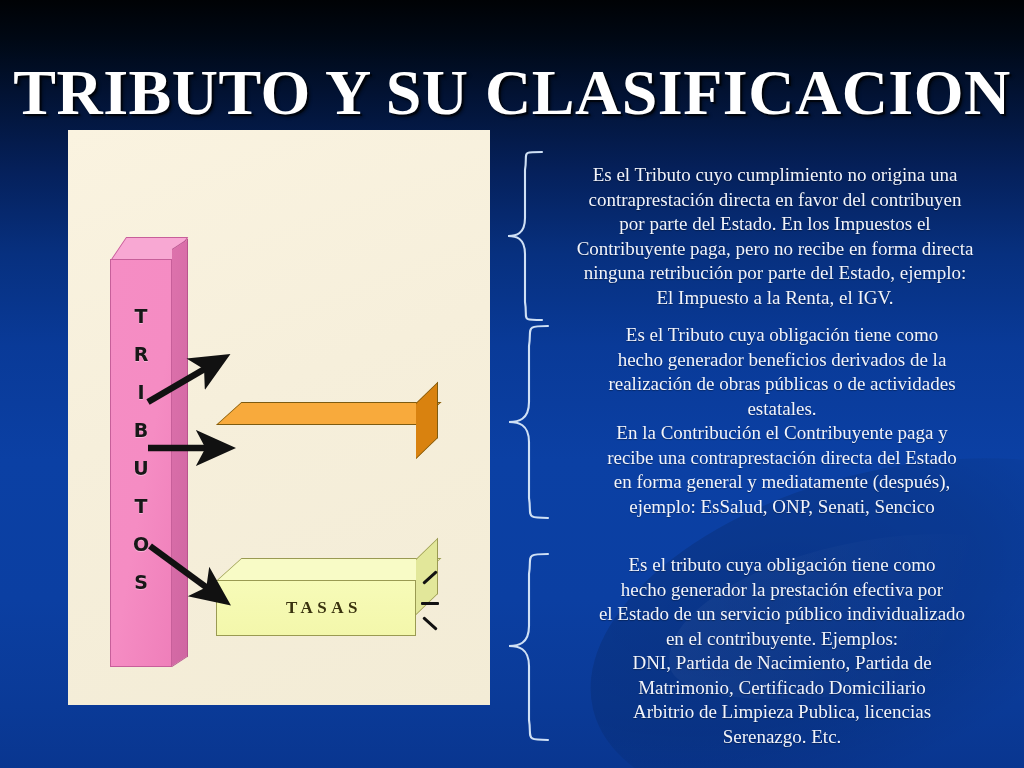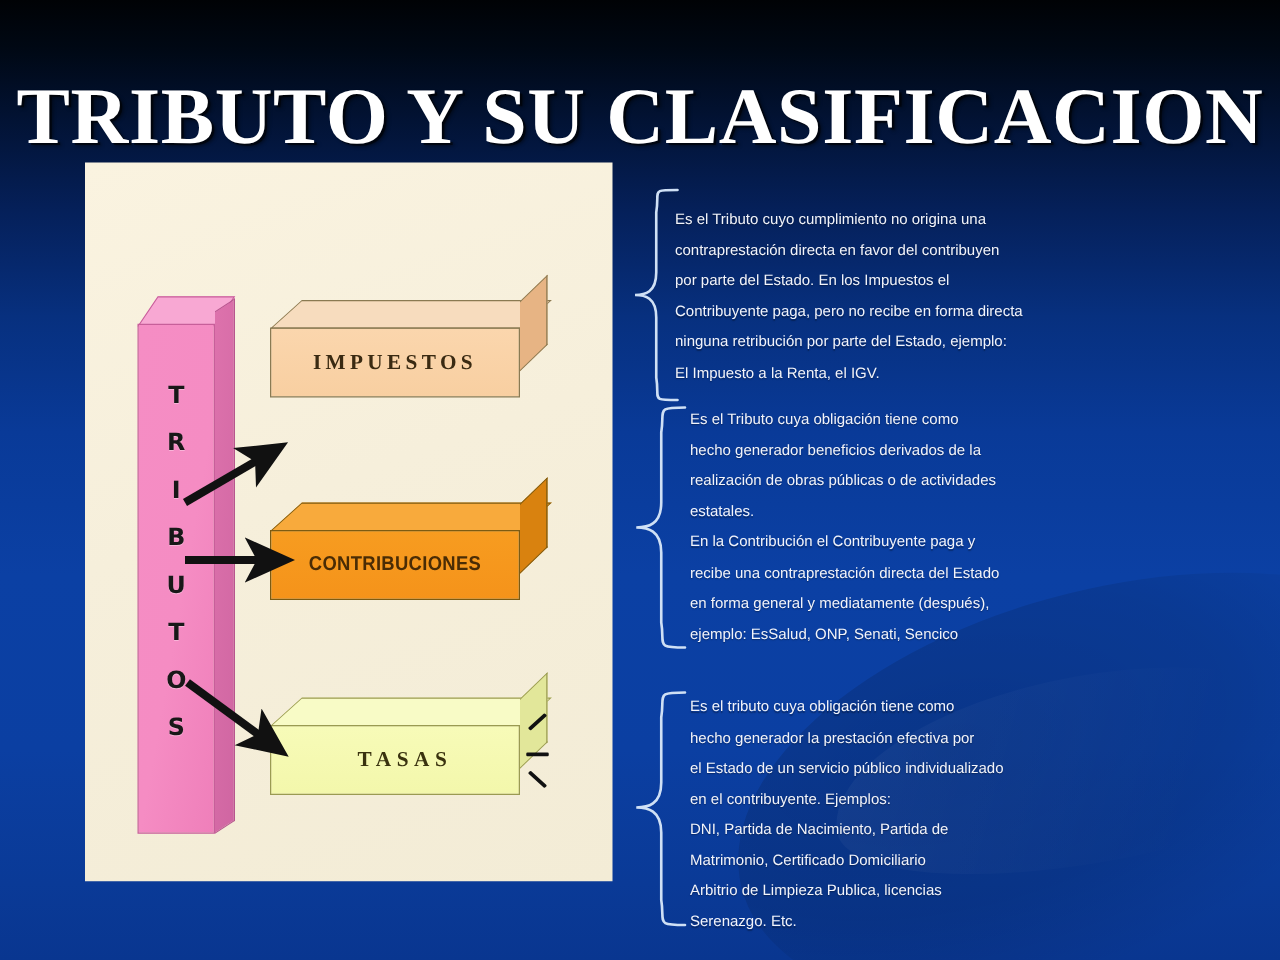--- a/index.html
+++ b/index.html
@@ -245,25 +245,26 @@
     left: 498px;
     top: 140px;
     width: 70px;
     height: 620px;
     pointer-events: none;
   }
 
   .txtblock {
     position: absolute;
     color: #f2f4fb;
-    font-family: Liberation Sans, sans-serif;
-    font-size: 12px;
+    font-family: Liberation Serif, serif;
+    font-size: 19px;
     line-height: 24.5px;
     white-space: pre-line;
     text-shadow: 0 1px 1px rgba(0,0,0,0.35);
+    text-align: center;
   }
   #txt1 { left: 540px; top: 163px; width: 470px; }
   #txt2 { left: 552px; top: 323px; width: 460px; }
   #txt3 { left: 552px; top: 553px; width: 460px; }
 </style>
 </head>
 <body>
 
 <div id="slide">
 
@@ -283,34 +284,24 @@
         <span>R</span>
         <span>I</span>
         <span>B</span>
         <span>U</span>
         <span>T</span>
         <span>O</span>
         <span>S</span>
       </div>
     </div>
 
-    <div class="box3d" id="box-impuestos">
-      <div class="box-top"></div>
-      <div class="box-side"></div>
-      <div class="box-face">
-        <span class="box-text">IMPUESTOS</span>
-      </div>
-    </div>
 
     <div class="box3d" id="box-contribuciones">
       <div class="box-top"></div>
       <div class="box-side"></div>
-      <div class="box-face">
-        <span class="box-text">CONTRIBUCIONES</span>
-      </div>
     </div>
 
     <div class="box3d" id="box-tasas">
       <div class="box-top"></div>
       <div class="box-side"></div>
       <div class="box-face">
         <span class="box-text">TASAS</span>
       </div>
       <div class="tick" style="left:205px; top:18px; width:18px; height:3px; transform:rotate(-42deg);"></div>
       <div class="tick" style="left:205px; top:44px; width:18px; height:3px;"></div>

